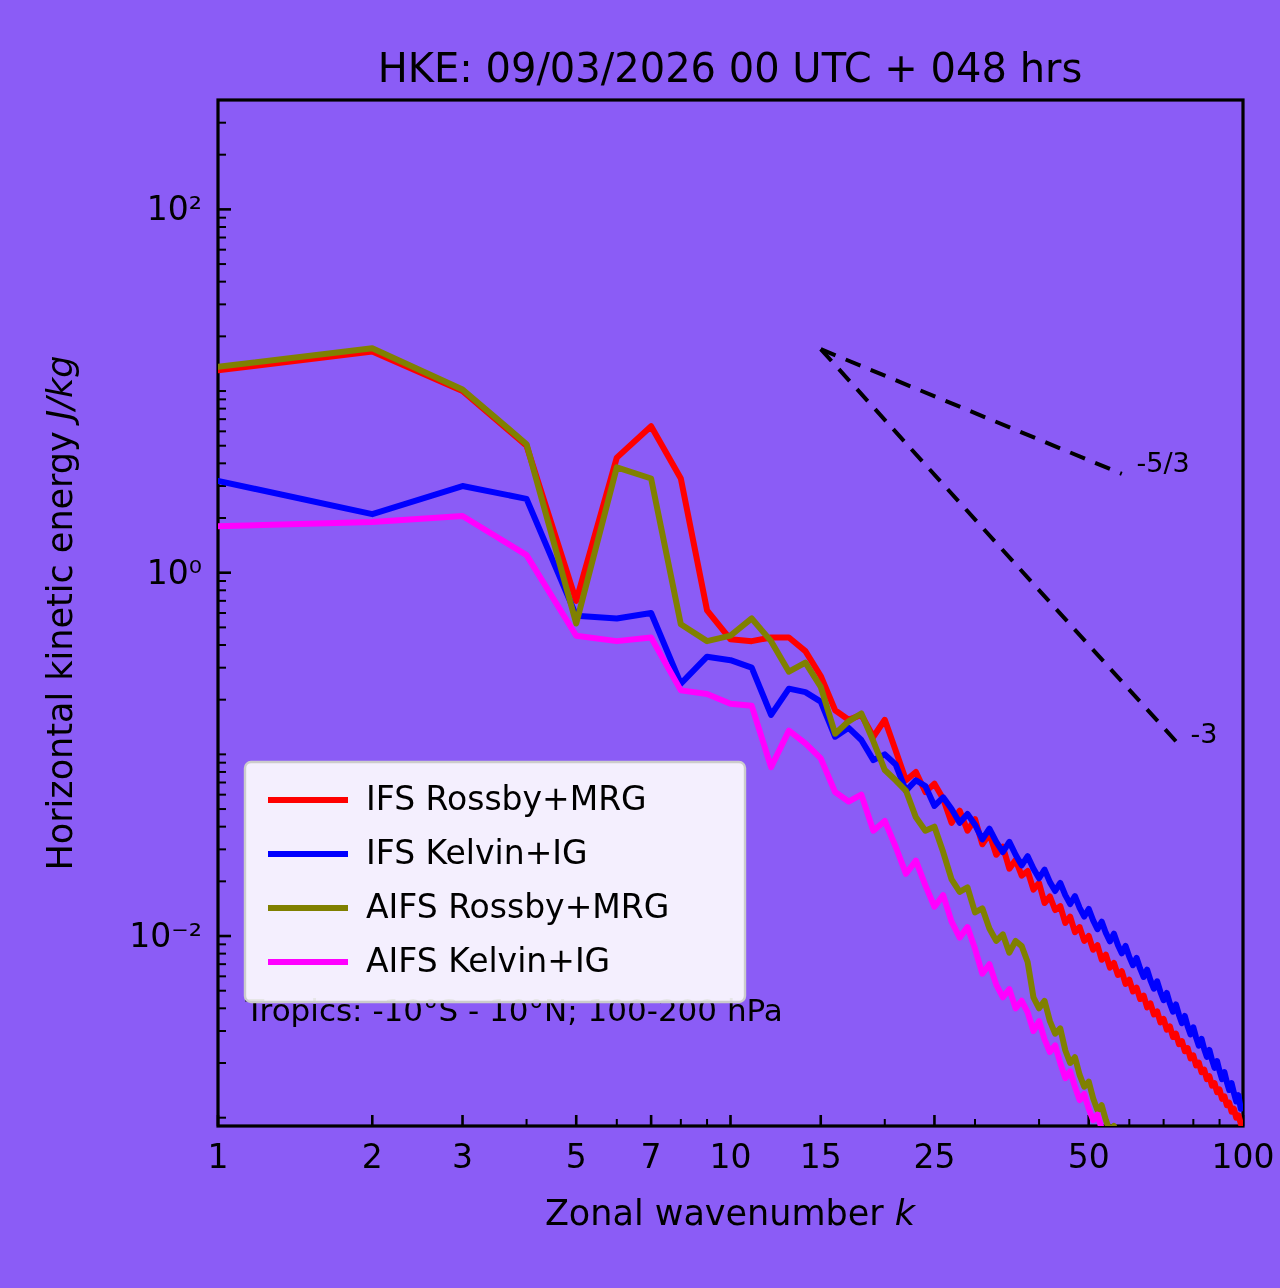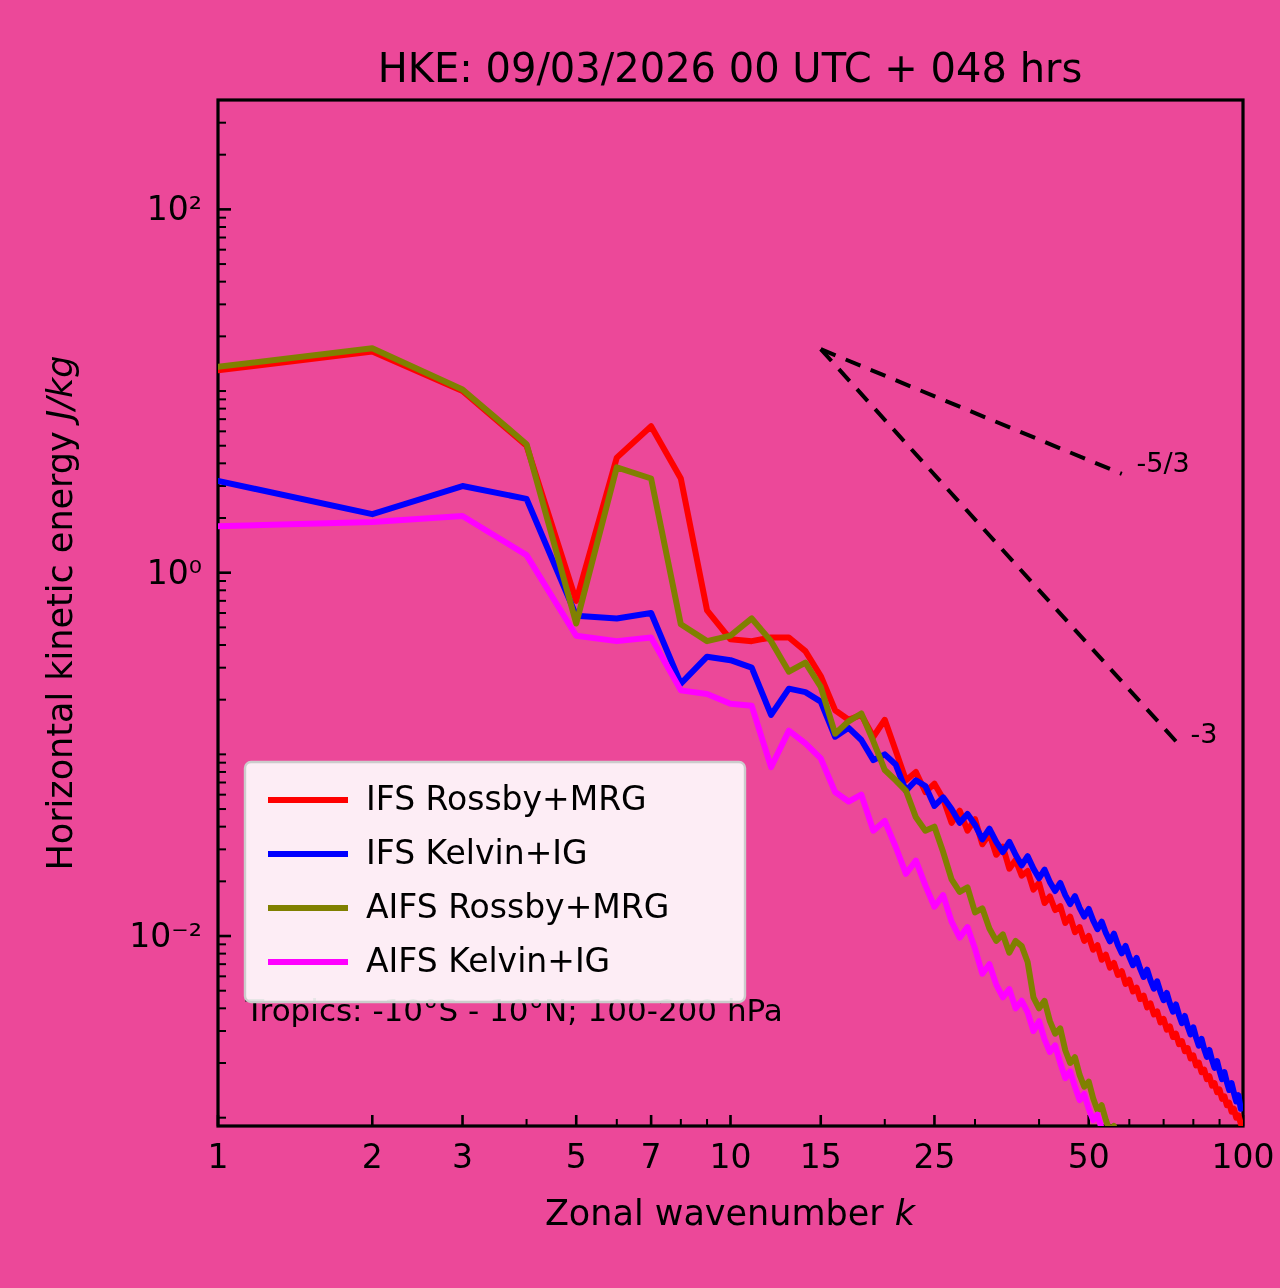--- a/index.html
+++ b/index.html
@@ -10,21 +10,21 @@
   body {
     width: 1280px;
     height: 1288px;
     font-family: "DejaVu Sans", sans-serif;
     overflow: hidden;
   }
   #figure {
     position: relative;
     width: 1280px;
     height: 1288px;
-    background: #ec4899;
+    background: #8b5cf6;
   }
   svg.plot {
     position: absolute;
     left: 0;
     top: 0;
     width: 1280px;
     height: 1288px;
   }
   .fig-title {
     font-family: "DejaVu Sans", sans-serif;

